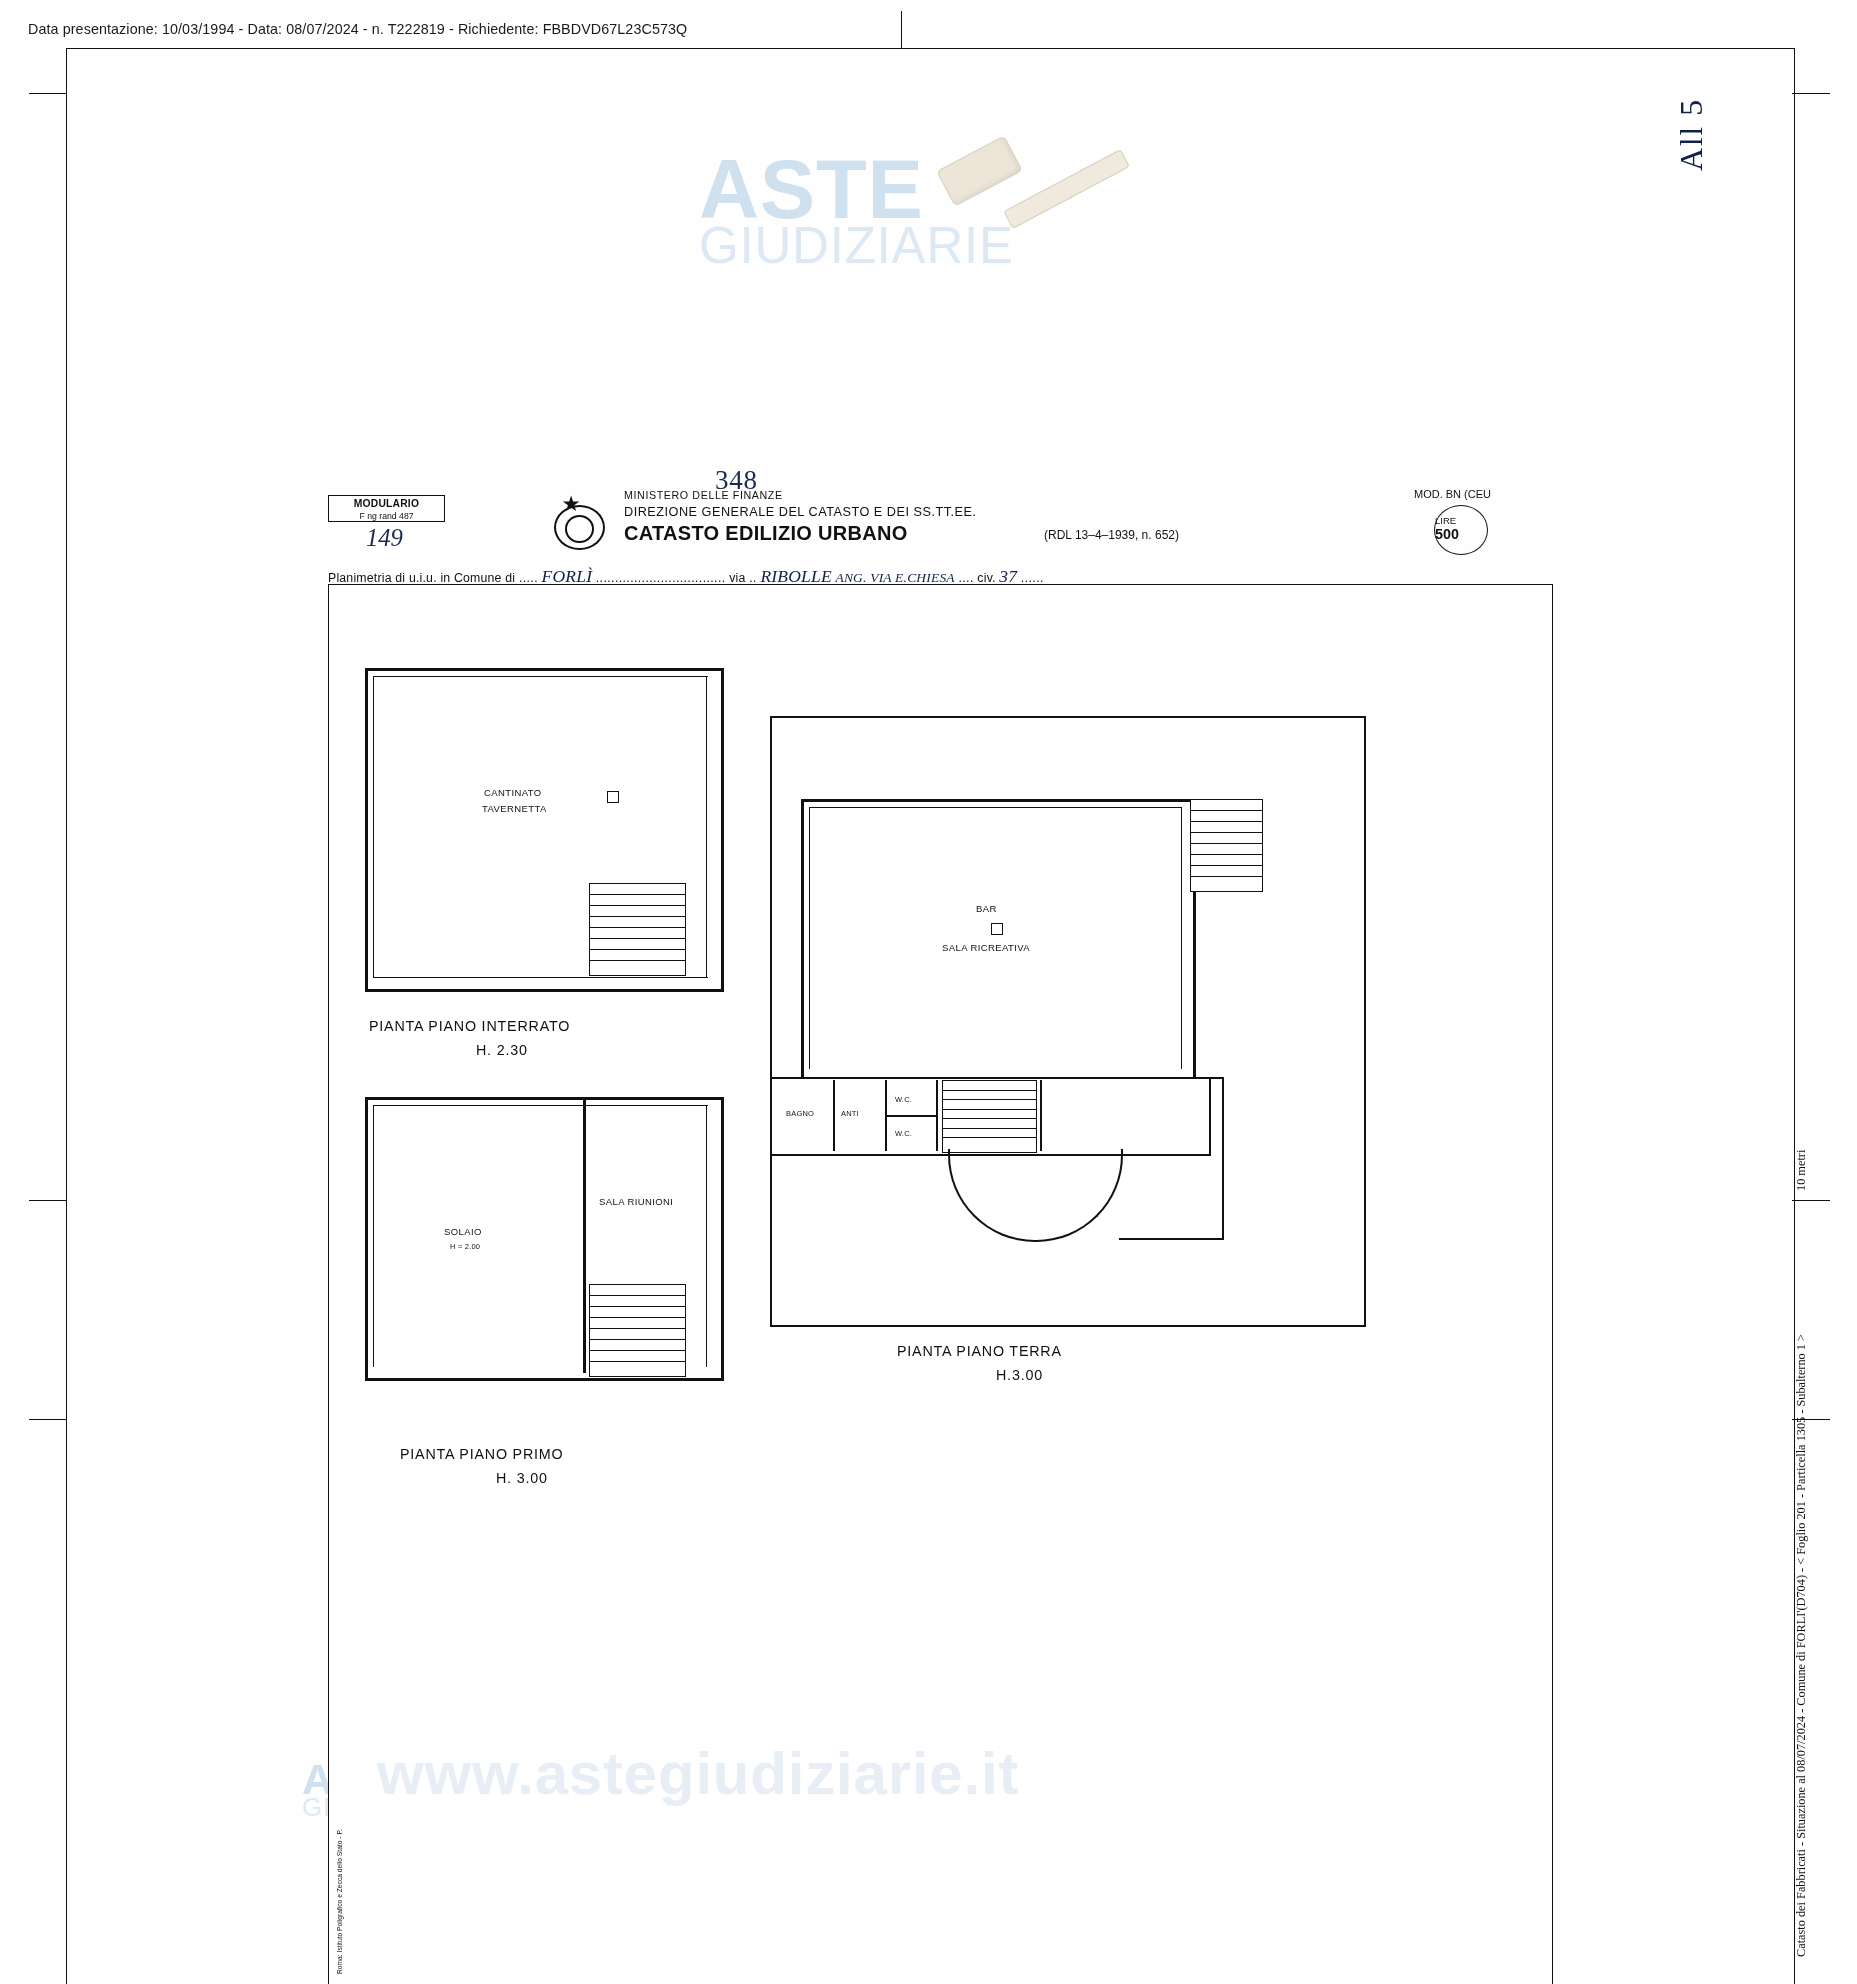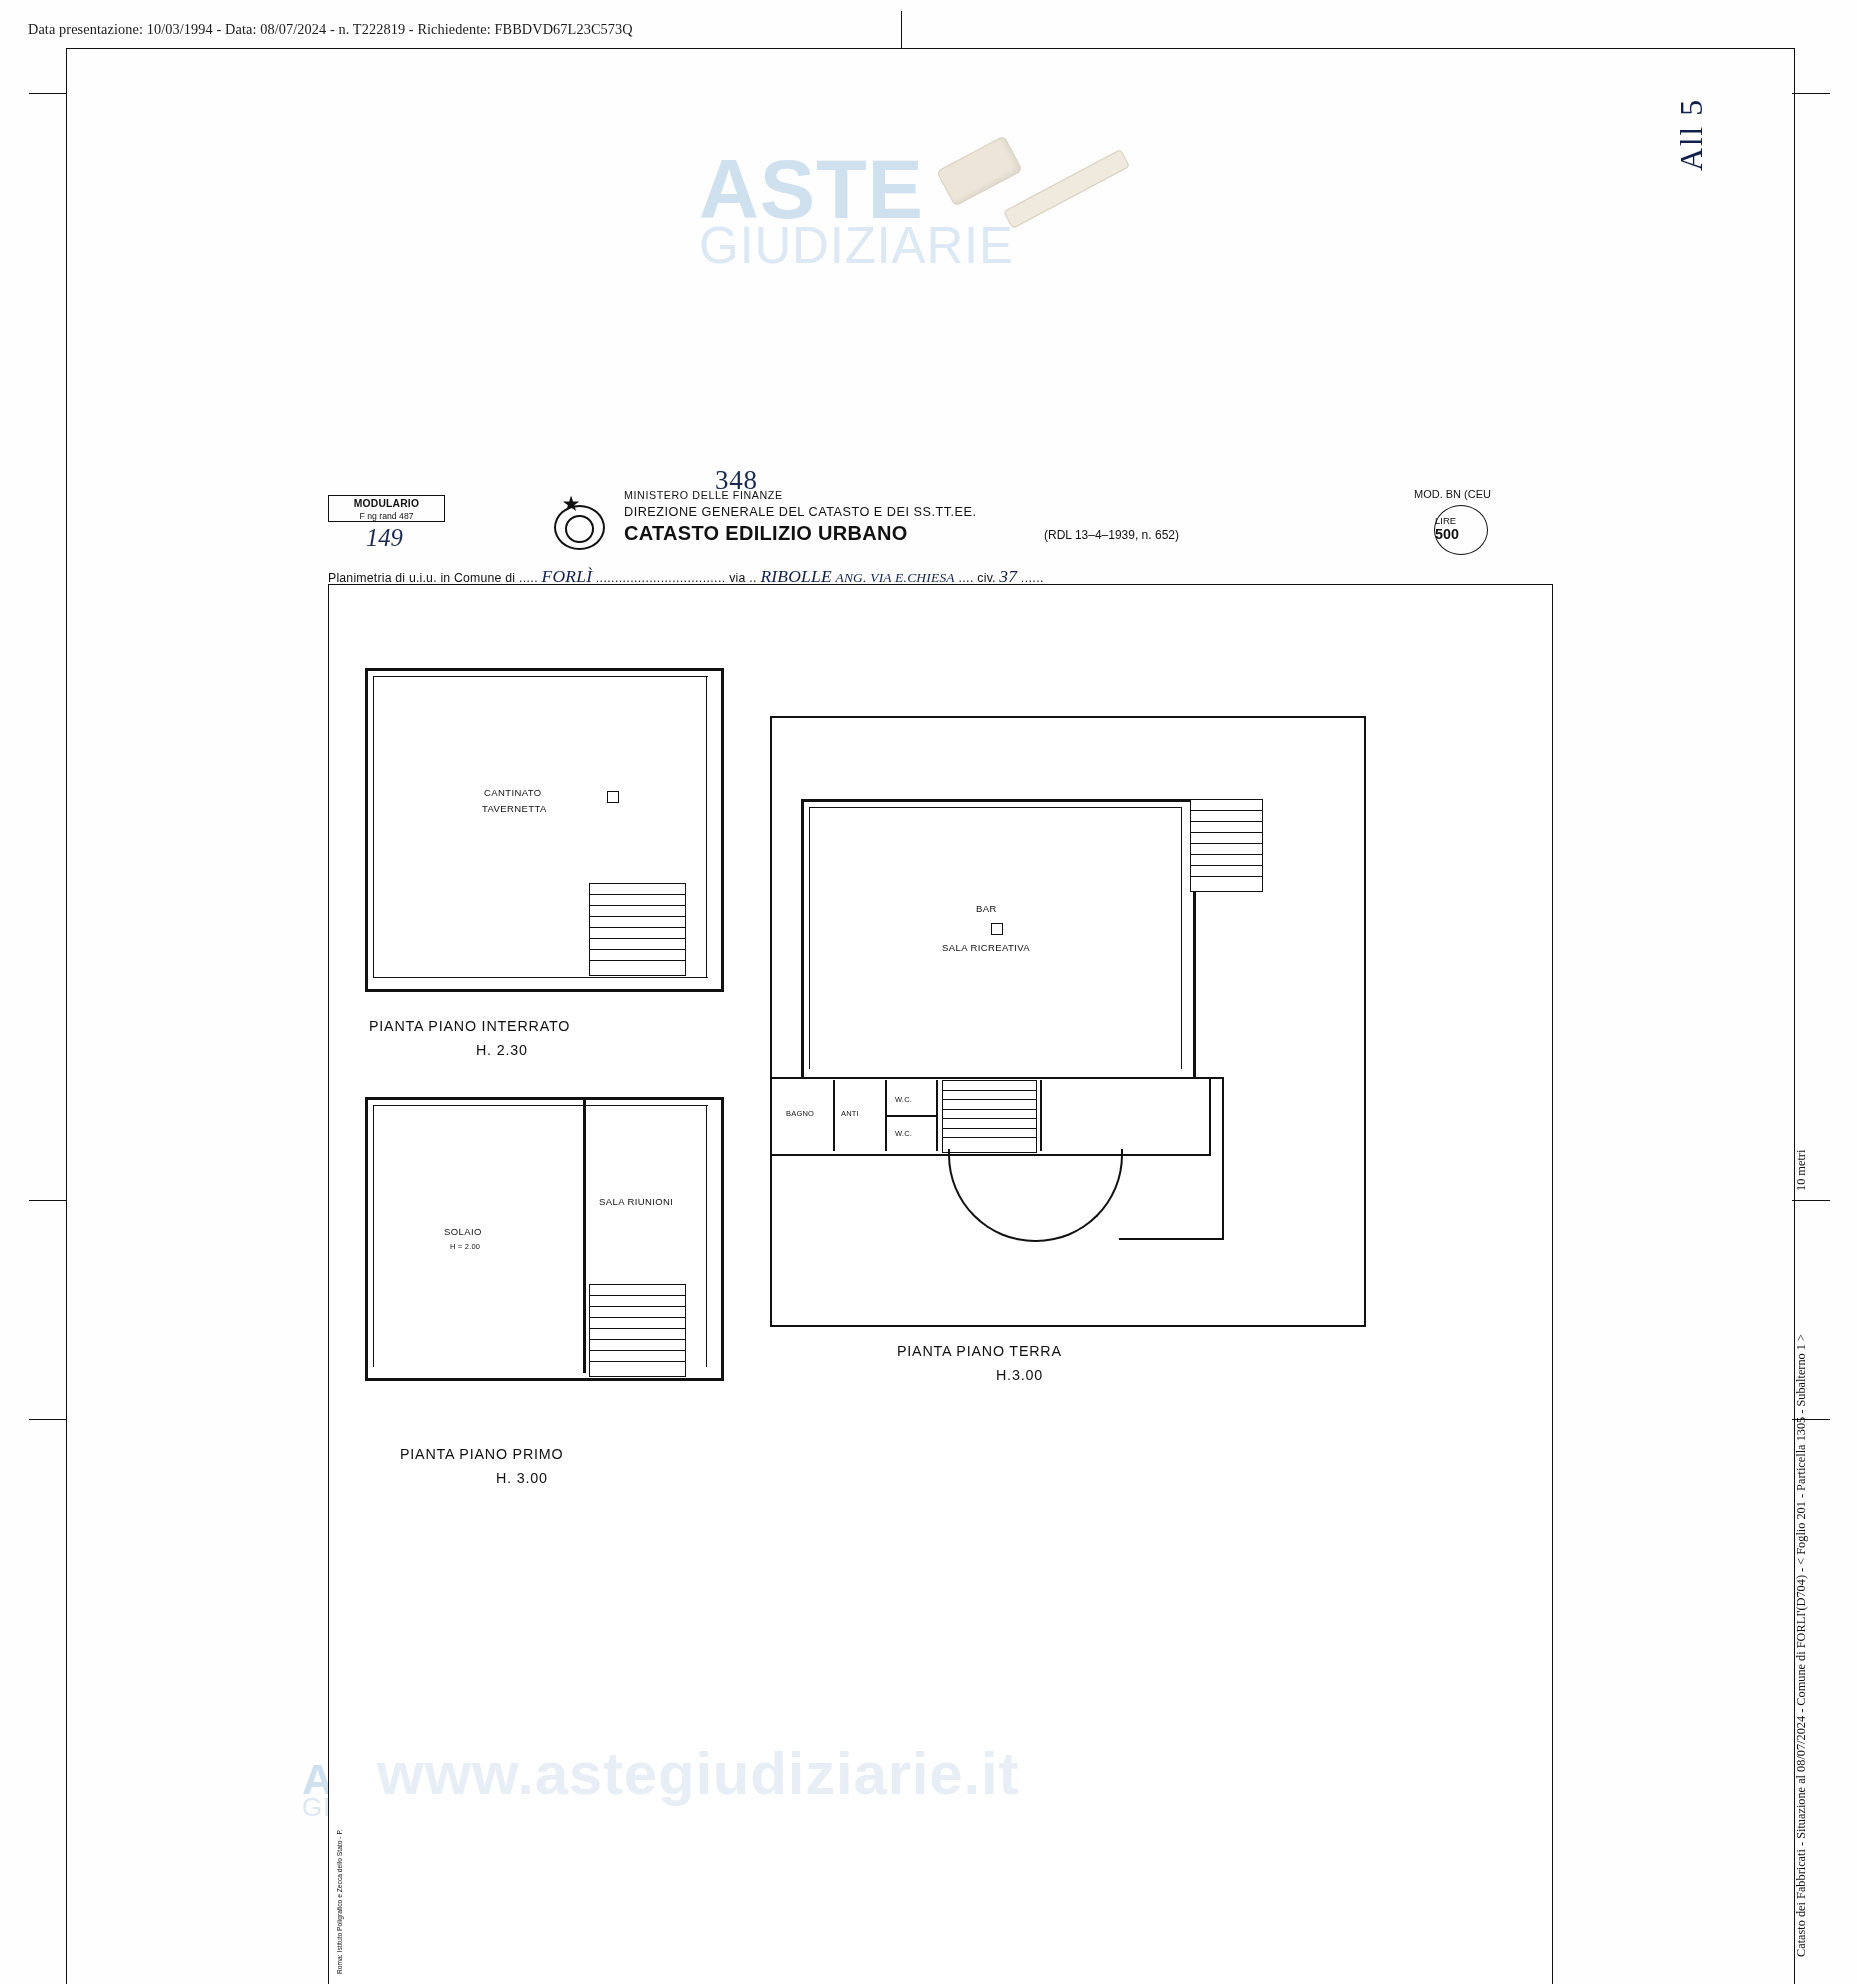--- a/index.html
+++ b/index.html
@@ -1,20 +1,20 @@
 <!DOCTYPE html>
 <html style="font-size:6.4px"><head>
 <meta charset="utf-8">
 <style>
   html,body{margin:0;padding:0;background:#ffffff;}
   body{width:1858px;height:2626px;position:relative;font-family:"Liberation Serif",serif;color:#111;}
   .page{position:absolute;left:0;top:0;width:1858px;height:2626px;background:#fefefe;}
 
   
-  .meta-top{position:absolute;left:28px;top:20.6px;font-size:14.3px;font-family:Liberation Serif, serif;color:#1a1a1a;letter-spacing:0.1px;}
+  .meta-top{position:absolute;left:28px;top:20.6px;font-size:14.3px;font-family:Liberation Sans, sans-serif;color:#1a1a1a;letter-spacing:0.1px;}
 
   
   .frame{position:absolute;left:66px;top:48px;width:1727px;height:2428px;border:1.2px solid #111;}
   .tick{position:absolute;background:#111;}
   .tick.h{height:1.2px;width:38px;}
   .tick.v{width:1.2px;height:38px;}
 
   
   .wm{position:absolute;pointer-events:none;user-select:none;}
   .wm .l1{font-family:"Liberation Sans",sans-serif;font-weight:700;color:#cfe0ef;letter-spacing:0.8px;line-height:.95;}

